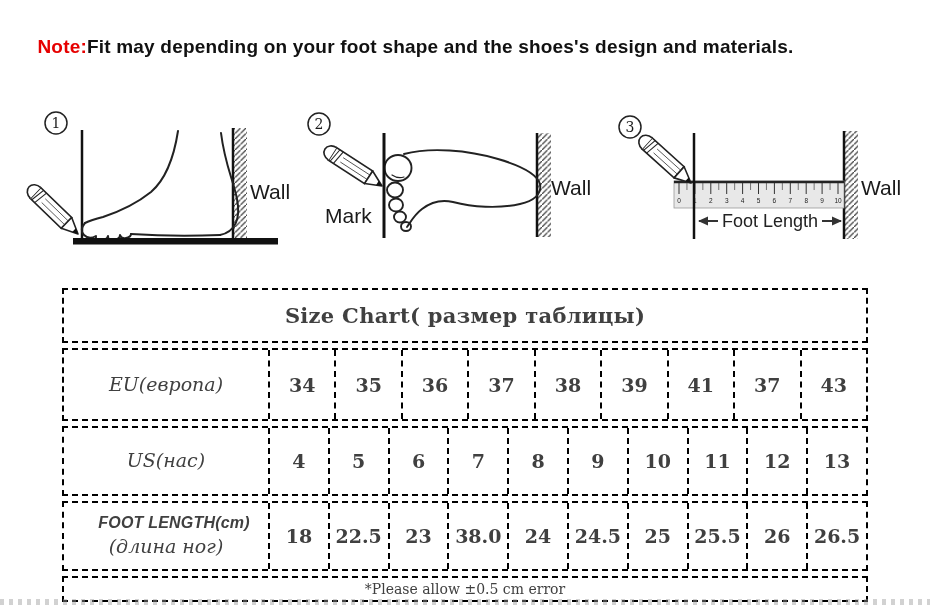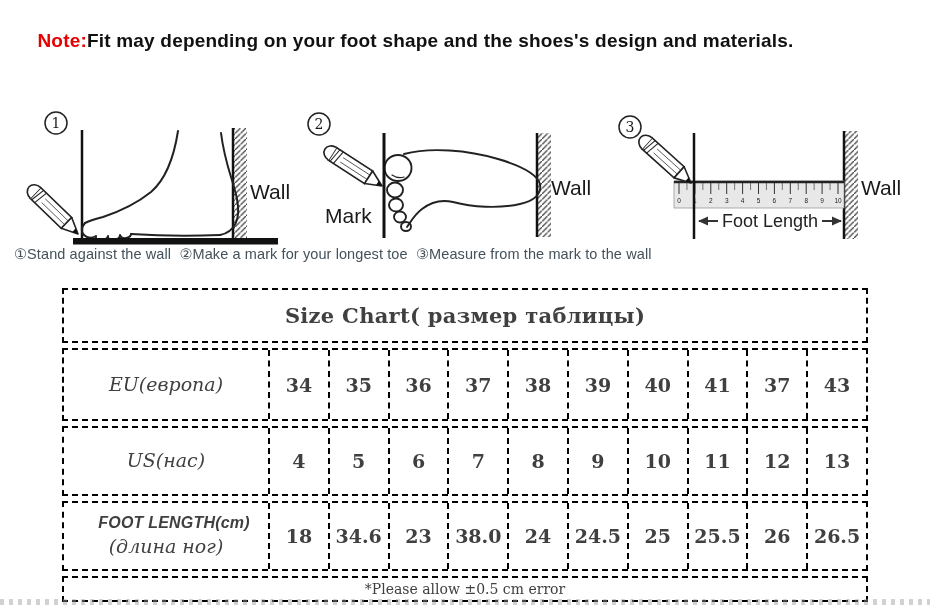--- a/index.html
+++ b/index.html
@@ -1,21 +1,21 @@
 <!DOCTYPE html>
 <html><head>
 <meta charset="utf-8">
 <style>
   html,body{margin:0;padding:0;}
   body{width:930px;height:605px;background:#fff;position:relative;overflow:hidden;
        font-family:"Liberation Sans",sans-serif;}
   #canvas{position:absolute;inset:0;background:#fff;}
 
   
-  .note{position:absolute;top:30px;left:0;width:831px;text-align:center;
+  .note{position:absolute;top:36px;left:0;width:831px;text-align:center;
         font-size:19px;font-weight:bold;color:#111;letter-spacing:0.2px;white-space:pre;}
   .note .red{color:#e60000;}
 
   
   .dsvg{position:absolute;top:95px;}
   #d1{left:15px;} #d2{left:300px;} #d3{left:612px;}
   .caption{position:absolute;left:14px;top:246px;font-size:14.5px;color:#44515a;
            white-space:pre;letter-spacing:0.1px;}
 
   
@@ -188,34 +188,32 @@
     <g stroke="#333" stroke-width="2">
       <line x1="87" y1="126" x2="106" y2="126"></line>
       <line x1="210" y1="126" x2="229" y2="126"></line>
       <path d="M86,126 L96,121.5 L96,130.5 Z" fill="#333" stroke="none"></path>
       <path d="M230,126 L220,121.5 L220,130.5 Z" fill="#333" stroke="none"></path>
     </g>
     <text class="flen-label" x="158" y="132" text-anchor="middle">Foot Length</text>
     <text class="wall-label" x="249" y="100">Wall</text>
   </svg>
 
-  <div class="caption">①Stand against the wall  ②Make a mark for your longest toe  ③Measure from the mark to the wall</div>
 
   <div class="table">
     <div class="trow title">Size Chart( размер таблицы)</div>
 
     <div class="trow r1">
       <div class="lblcell">EU(европа)</div>
       <div class="vcell">34</div>
       <div class="vcell">35</div>
       <div class="vcell">36</div>
       <div class="vcell">37</div>
       <div class="vcell">38</div>
       <div class="vcell">39</div>
-      <div class="vcell">40</div>
       <div class="vcell">41</div>
       <div class="vcell">37</div>
       <div class="vcell">43</div>
     </div>
 
     <div class="trow r2">
       <div class="lblcell">US(нас)</div>
       <div class="vcell">4</div>
       <div class="vcell">5</div>
       <div class="vcell">6</div>
@@ -227,21 +225,21 @@
       <div class="vcell">12</div>
       <div class="vcell">13</div>
     </div>
 
     <div class="trow r3">
       <div class="lblcell">
         <span class="lbl-main">FOOT LENGTH(cm)</span>
         <span>(длина ног)</span>
       </div>
       <div class="vcell">18</div>
-      <div class="vcell">34.6</div>
+      <div class="vcell">22.5</div>
       <div class="vcell">23</div>
       <div class="vcell">38.0</div>
       <div class="vcell">24</div>
       <div class="vcell">24.5</div>
       <div class="vcell">25</div>
       <div class="vcell">25.5</div>
       <div class="vcell">26</div>
       <div class="vcell">26.5</div>
     </div>
 

